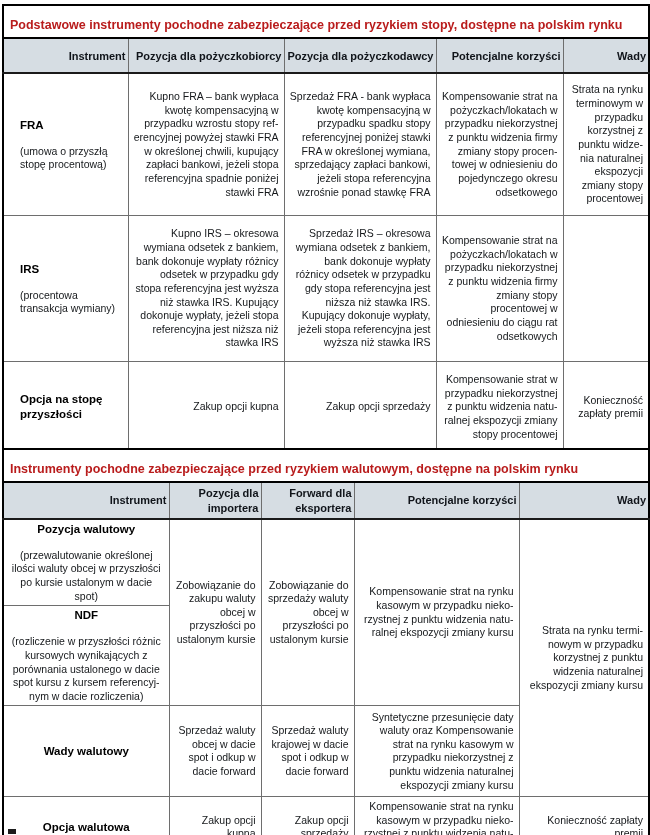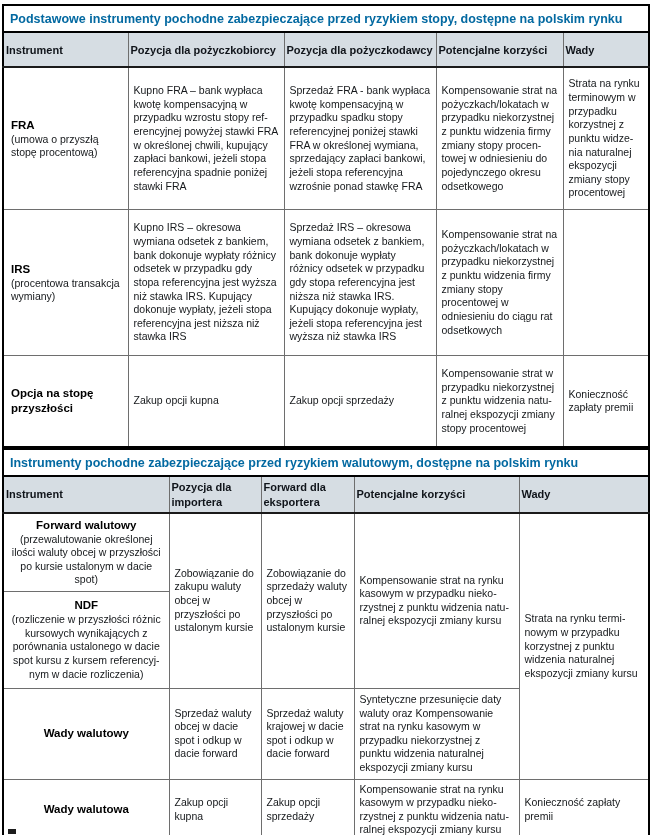--- a/index.html
+++ b/index.html
@@ -6,32 +6,32 @@
   body{width:650px;height:835px;font-family:"Liberation Sans",sans-serif;color:#15181b;
        -webkit-font-smoothing:antialiased;}
   .page{position:relative;width:650px;height:835px;background:#ffffff;overflow:hidden;}
 
   table.tbl{border-collapse:collapse;table-layout:fixed;width:646px;position:absolute;left:2px;
             background:#fff;}
   #table1{top:4px;}
   #table2{top:448px;}
 
   .tbl td,.tbl th{border:1px solid #6e6e6e;padding:2px 5px;vertical-align:middle;
-                  text-align:left;font-size:10.5px;line-height:1.3;word-wrap:break-word;}
+                  text-align:right;font-size:10.5px;line-height:1.3;word-wrap:break-word;}
   .tbl{border:2.5px solid #000;}
 
   tr.title-row td{border:2px solid #000;background:#fff;text-align:left;
-                  font-weight:bold;font-size:12.5px;padding:5px 6px 4px 6px;color:#0369a1;}
+                  font-weight:bold;font-size:12.5px;padding:11px 6px 4px 6px;color:#b91c1c;}
   tr.head-row td{background:#d6dde3;font-weight:bold;font-size:11px;color:#10141a;
                  border-bottom:2px solid #1a1a1a;padding:3px 2px;}
 
-  td.inst-left{text-align:left;padding-left:7px;padding-right:6px;}
+  td.inst-left{text-align:left;padding-left:16px;padding-right:6px;}
   td.inst-center{text-align:center;padding-left:4px;padding-right:4px;}
   .inst-name{font-weight:bold;font-size:11.5px;display:block;color:#000;}
-  .inst-desc{font-size:10.5px;display:block;}
+  .inst-desc{font-size:10.5px;display:block;margin-top:12px;}
 
   
   #table1 tr.r-fra  td{height:137px;}
   #table1 tr.r-irs  td{height:141px;}
   #table1 tr.r-opt  td{height:86px;}
   #table2 tr.r-fwd  td{height:73px;}
   #table2 tr.r-ndf  td{height:92px;}
   #table2 tr.r-swap td{height:86px;}
   #table2 tr.r-opt2 td{height:56px;}
   tr.title-row td{height:15px;}
@@ -109,21 +109,21 @@
     </tr>
     <tr class="head-row">
       <td>Instrument</td>
       <td>Pozycja dla importera</td>
       <td>Forward dla eksportera</td>
       <td>Potencjalne korzyści</td>
       <td>Wady</td>
     </tr>
     <tr class="r-fwd">
       <td class="inst-center">
-        <span class="inst-name">Forward walutowy</span>
+        <span class="inst-name">Pozycja walutowy</span>
         <span class="inst-desc">(przewalutowanie określonej ilości waluty obcej w przyszłości po kursie ustalonym w dacie spot)</span>
       </td>
       <td rowspan="2">Zobowiązanie do zakupu waluty obcej w przyszłości po ustalonym kursie</td>
       <td rowspan="2">Zobowiązanie do sprzedaży waluty obcej w przyszłości po ustalonym kursie</td>
       <td rowspan="2">Kompensowanie strat na rynku kasowym w przypadku nieko-rzystnej z punktu widzenia natu-ralnej ekspozycji zmiany kursu</td>
       <td rowspan="3">Strata na rynku termi-nowym w przypadku korzystnej z punktu widzenia naturalnej ekspozycji zmiany kursu</td>
     </tr>
     <tr class="r-ndf">
       <td class="inst-center">
         <span class="inst-name">NDF</span>
@@ -133,21 +133,21 @@
     <tr class="r-swap">
       <td class="inst-center">
         <span class="inst-name">Wady walutowy</span>
       </td>
       <td>Sprzedaż waluty obcej w dacie spot i odkup w dacie forward</td>
       <td>Sprzedaż waluty krajowej w dacie spot i odkup w dacie forward</td>
       <td>Syntetyczne przesunięcie daty waluty oraz Kompensowanie strat na rynku kasowym w przypadku niekorzystnej z punktu widzenia naturalnej ekspozycji zmiany kursu</td>
     </tr>
     <tr class="r-opt2">
       <td class="inst-center">
-        <span class="inst-name">Wady walutowa</span>
+        <span class="inst-name">Opcja walutowa</span>
       </td>
       <td>Zakup opcji kupna</td>
       <td>Zakup opcji sprzedaży</td>
       <td>Kompensowanie strat na rynku kasowym w przypadku nieko-rzystnej z punktu widzenia natu-ralnej ekspozycji zmiany kursu</td>
       <td>Konieczność zapłaty premii</td>
     </tr>
   </tbody>
     </table>
 
   <div class="artifact"></div>

